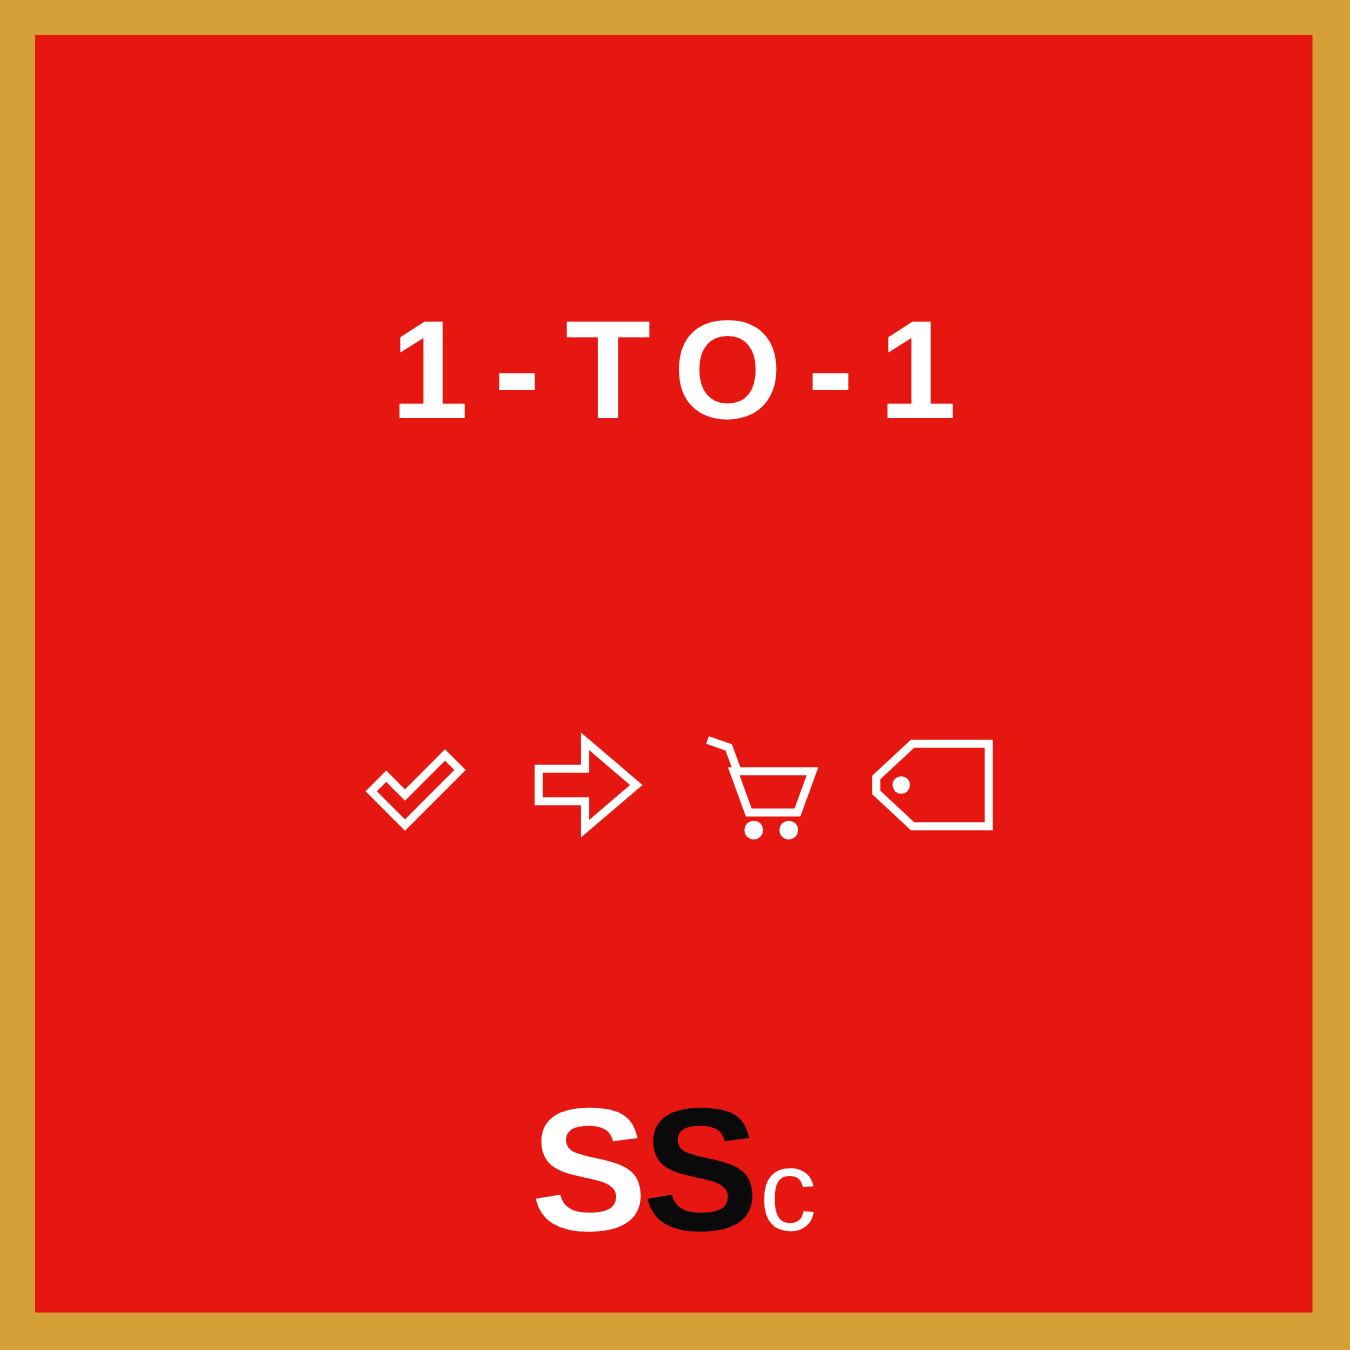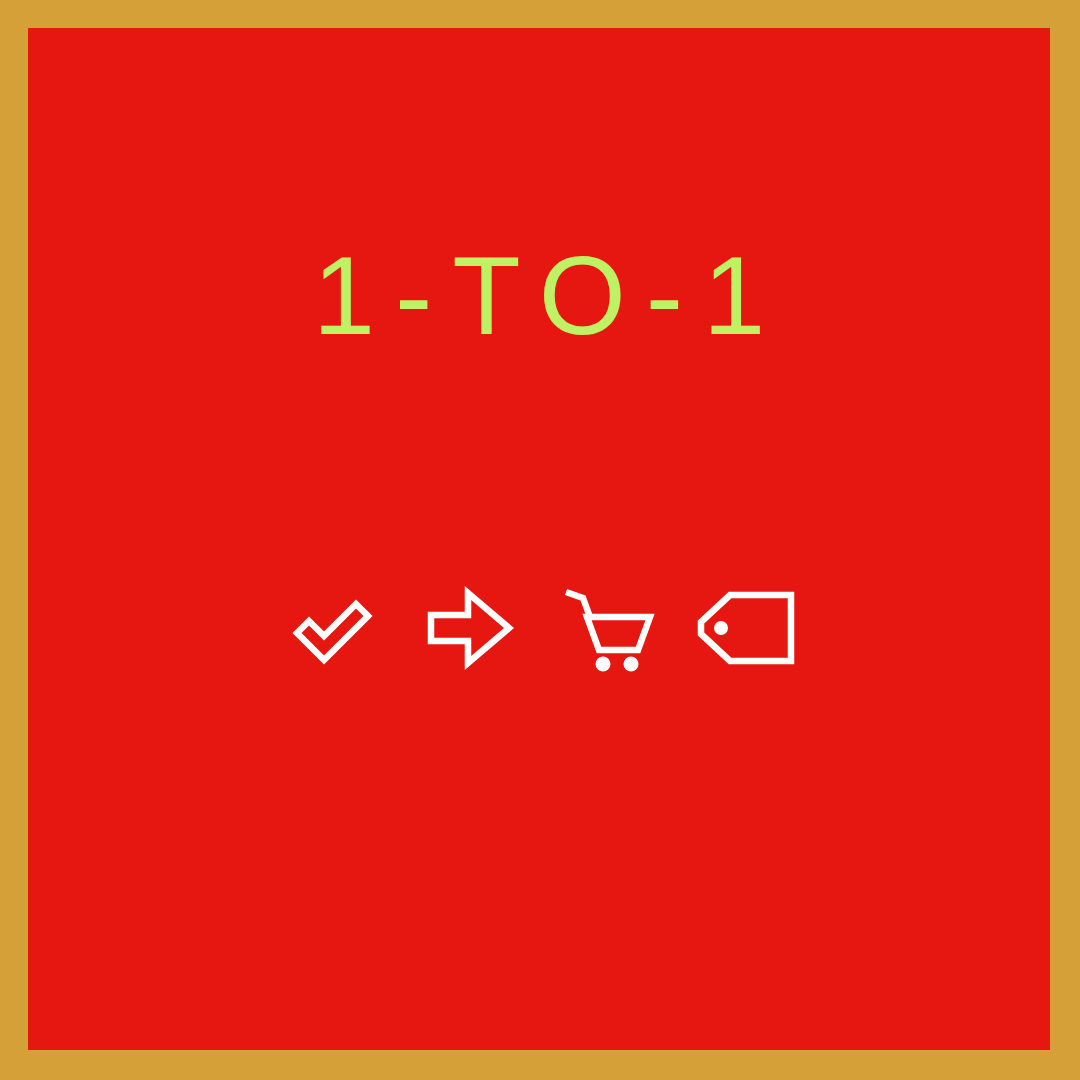--- a/index.html
+++ b/index.html
@@ -40,22 +40,22 @@
     position: absolute;
     left: 0;
     top: 212px;
     width: 100%;
     text-align: center;
     user-select: none;
   }
 
   .headline-line {
     display: block;
-    color: #bef264;
-    font-weight: normal;
+    color: #ffffff;
+    font-weight: bold;
     line-height: 1.0;
     white-space: nowrap;
   }
 
   #headline-line-1 {
     font-size: 112px;
     letter-spacing: 20px;
     text-indent: 20px;
     margin-bottom: 26px;
   }
@@ -156,15 +156,18 @@
 
       <div class="icon-cell">
         <svg width="100" height="76" viewBox="0 0 100 76" fill="none" stroke="#FFFFFF" stroke-width="6.5" stroke-linejoin="miter" stroke-linecap="butt" aria-hidden="true">
           <path d="M34 5 L95 5 L95 71 L34 71 L5 44 L5 32 Z"></path>
           <circle cx="25" cy="38" r="7" fill="#FFFFFF" stroke="none"></circle>
         </svg>
       </div>
 
     </div>
 
+    <div id="brand-logo">
+      <span class="logo-s" id="logo-s-primary">S</span><span class="logo-s" id="logo-s-secondary">S</span><span id="logo-c">c</span>
+    </div>
 
   </div>
 </div>
 
 </body></html>

